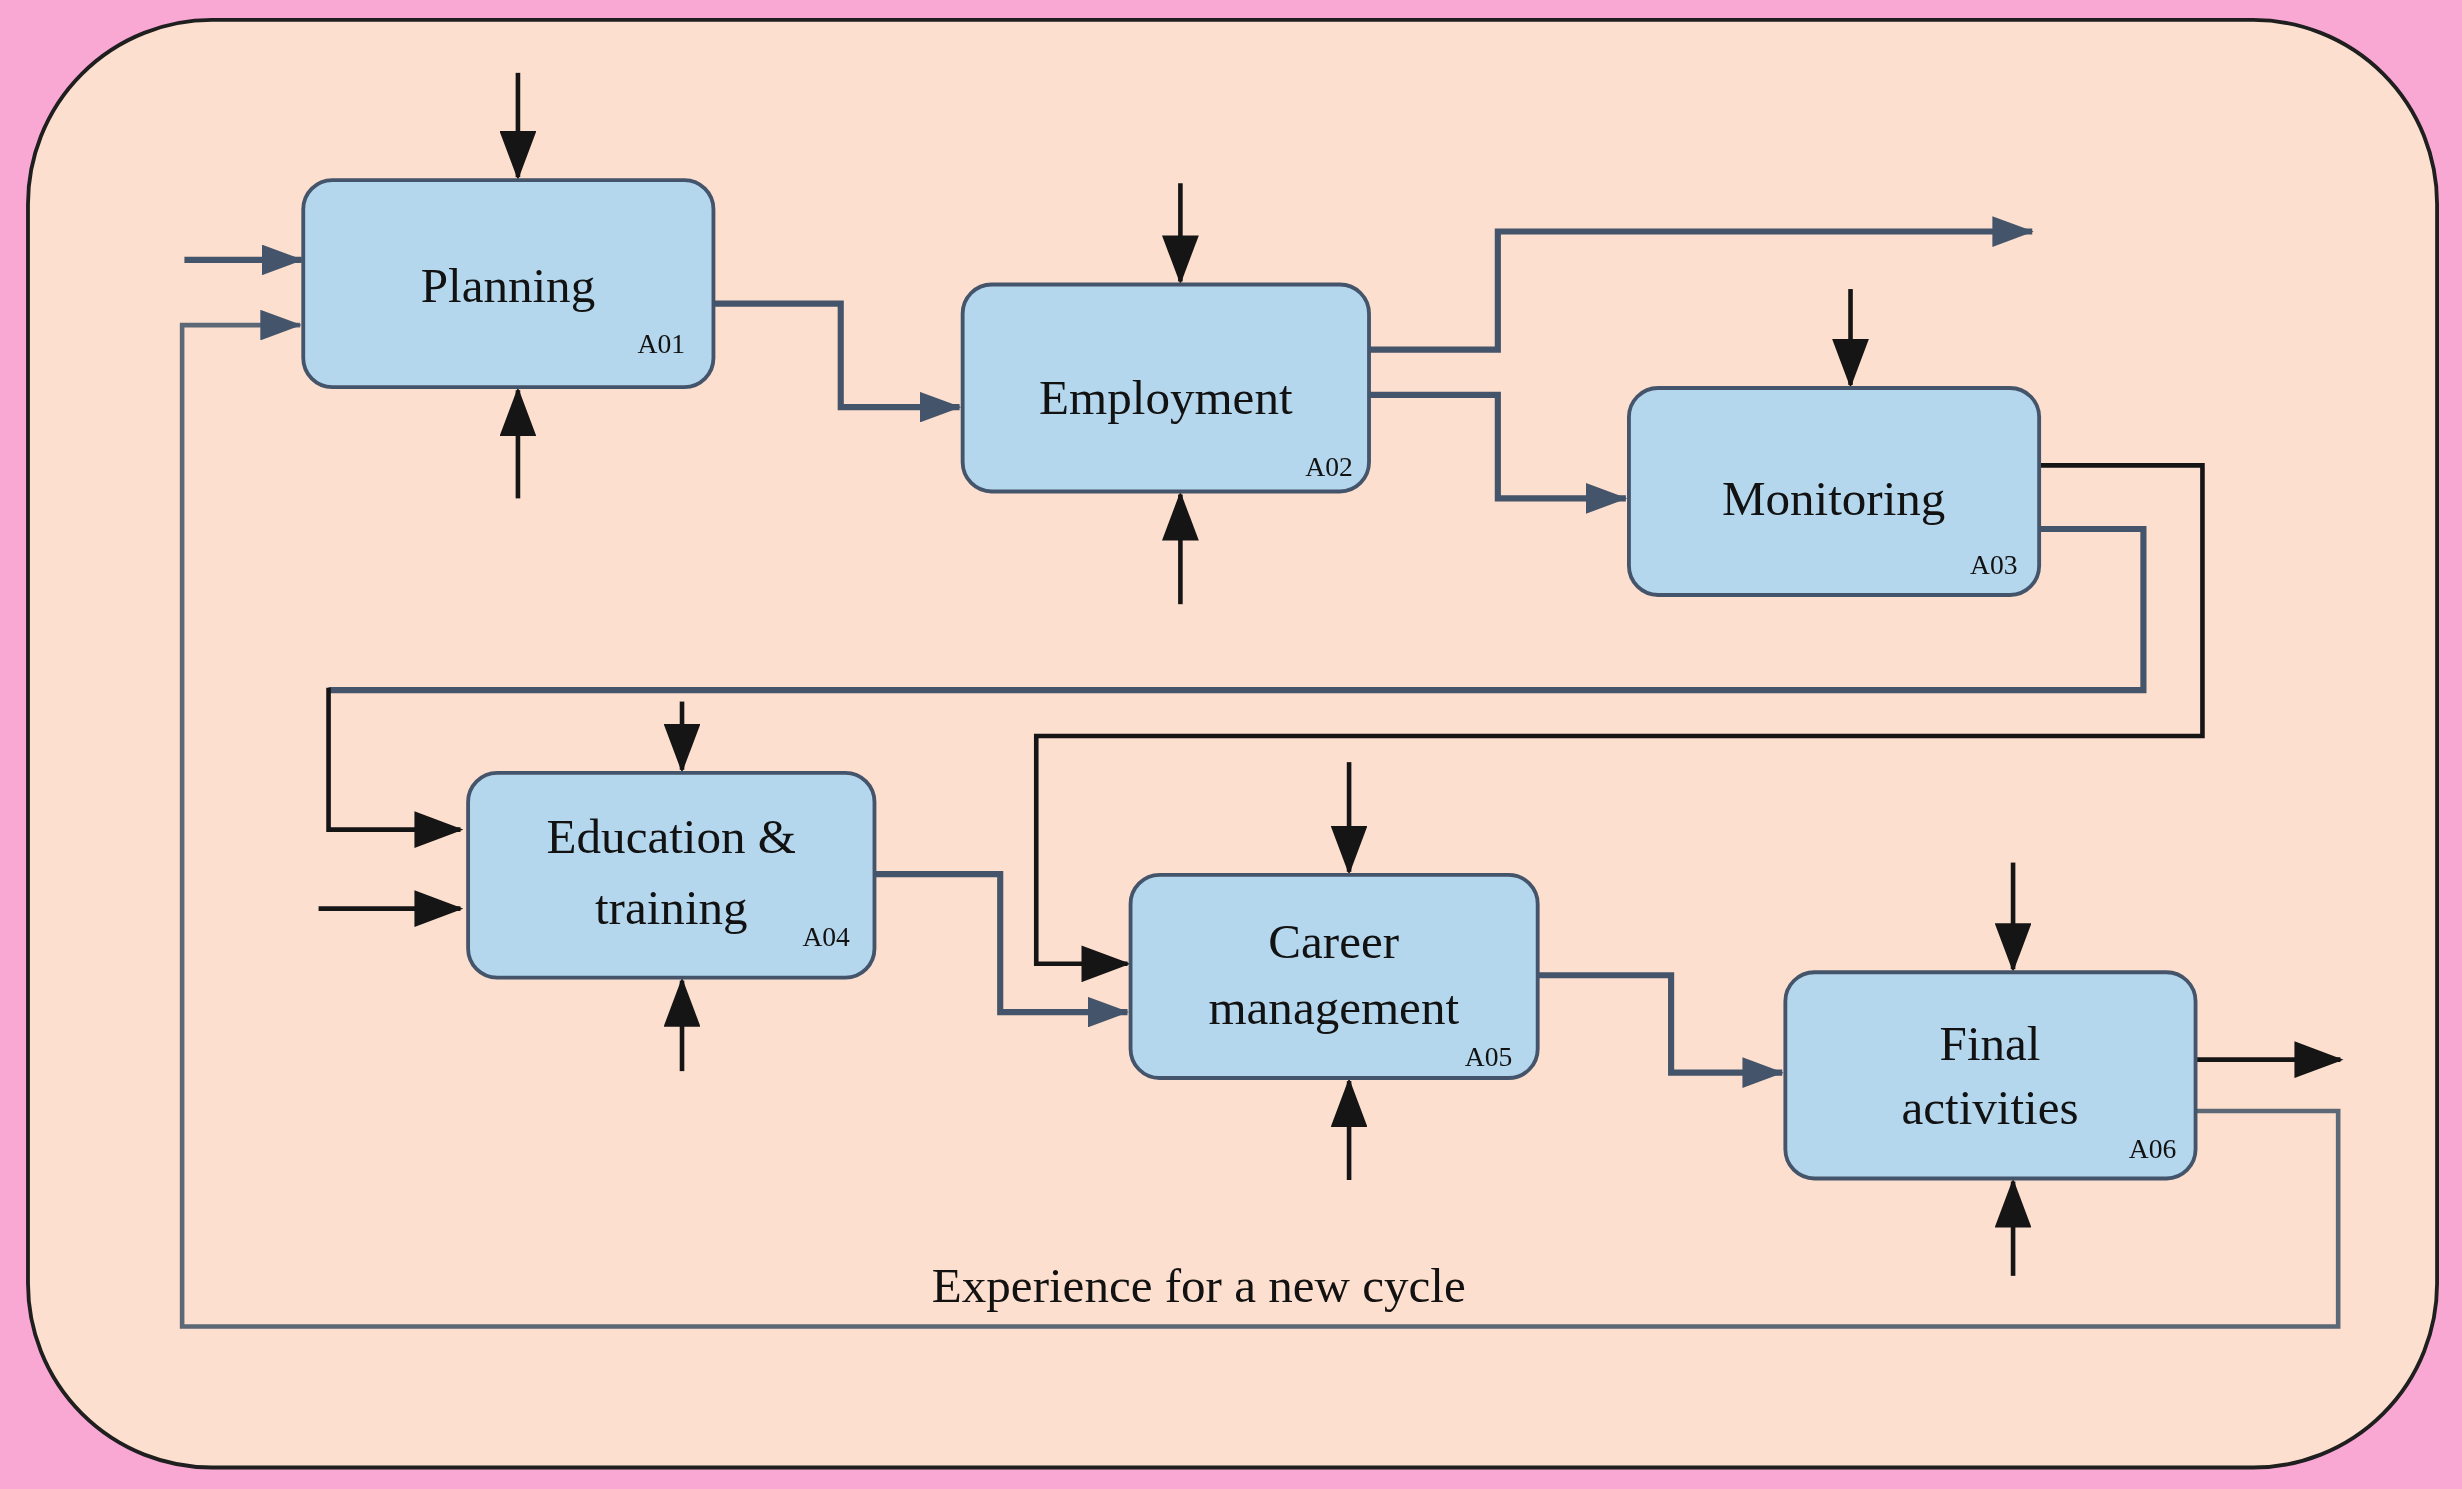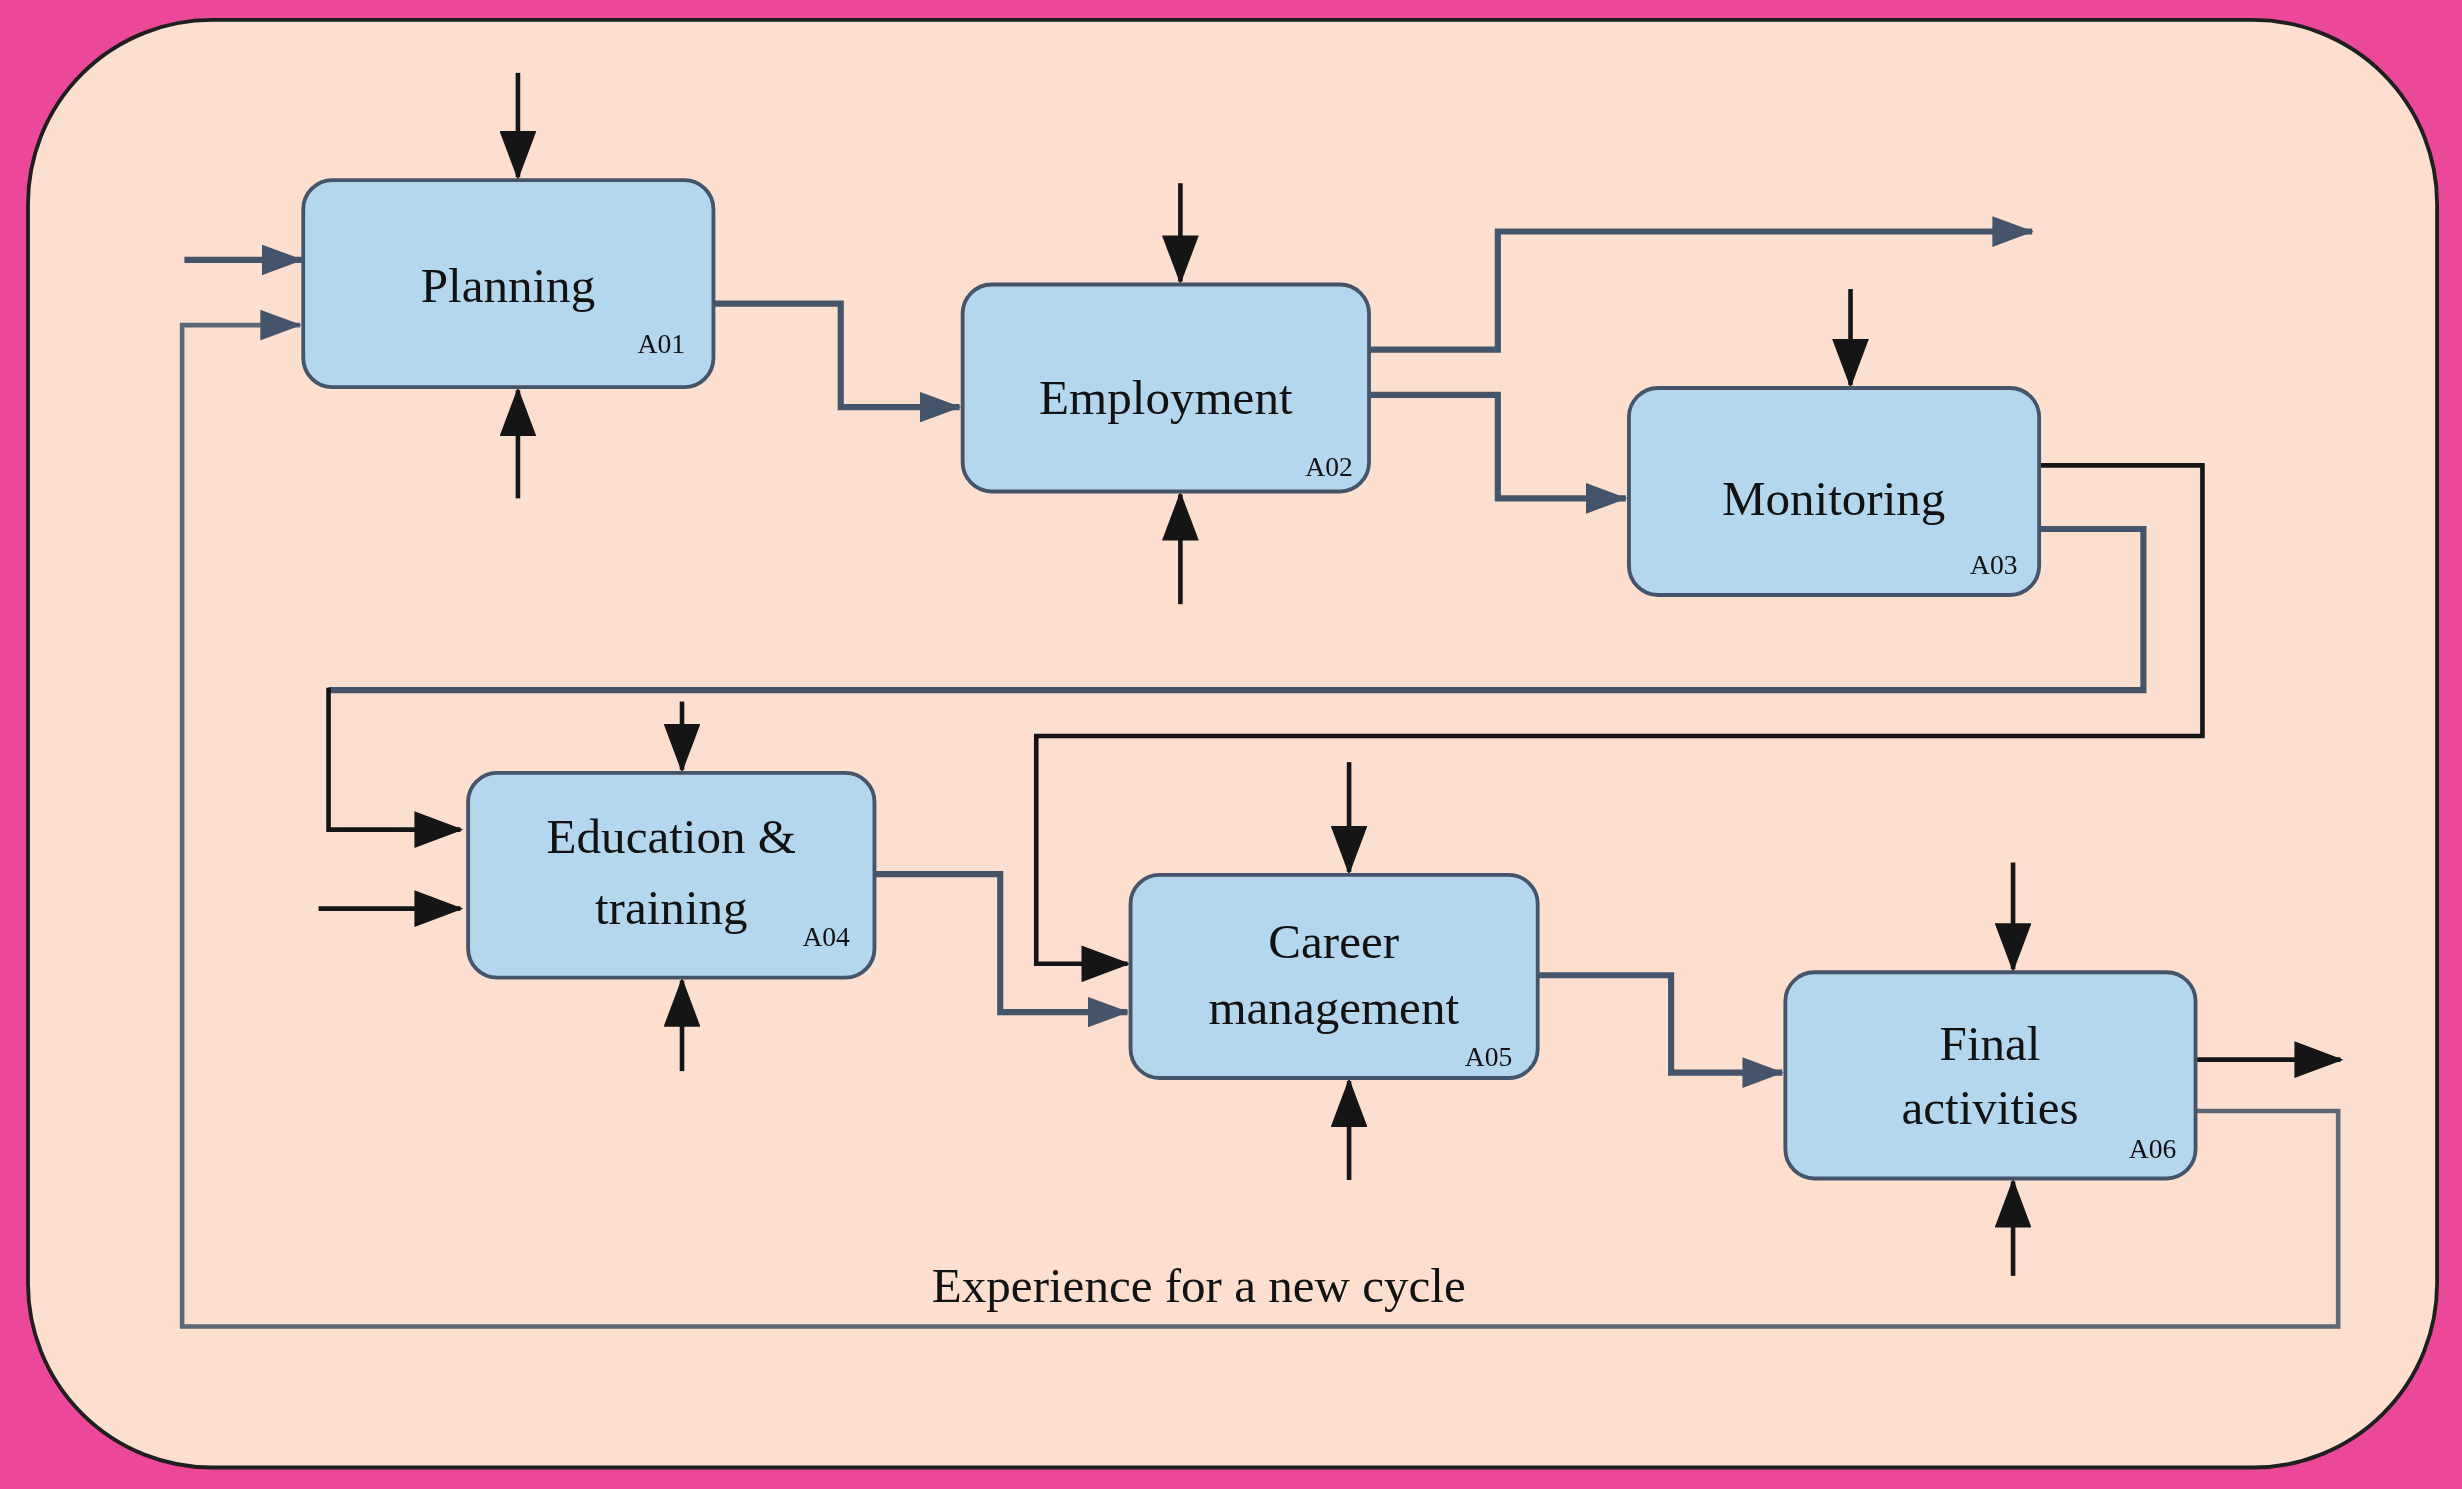--- a/index.html
+++ b/index.html
@@ -6,21 +6,21 @@
     margin: 0;
     padding: 0;
     background: #ffffff;
   }
   .diagram-wrap {
     width: 100vw;
     height: 100vh;
     display: flex;
     align-items: center;
     justify-content: center;
-    background: #ec4899;
+    background: #f9a8d4;
   }
   svg {
     display: block;
     width: 100vw;
     height: 100vh;
   }
   .node-rect {
     fill: #b5d7ee;
     stroke: #44546a;
     stroke-width: 5;

